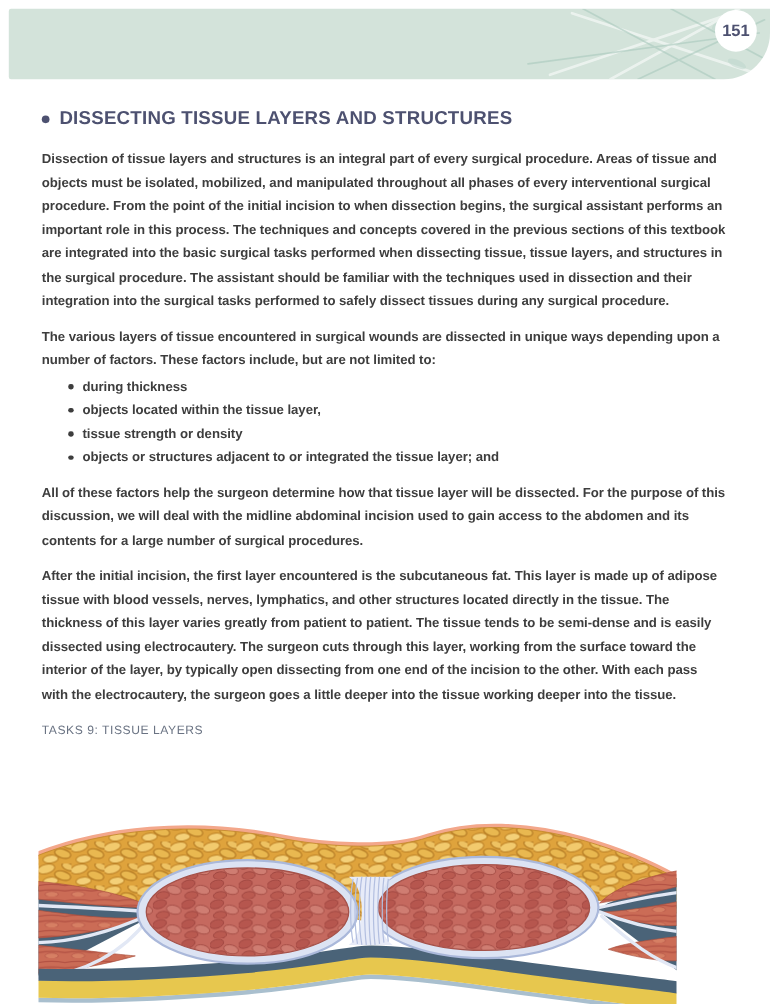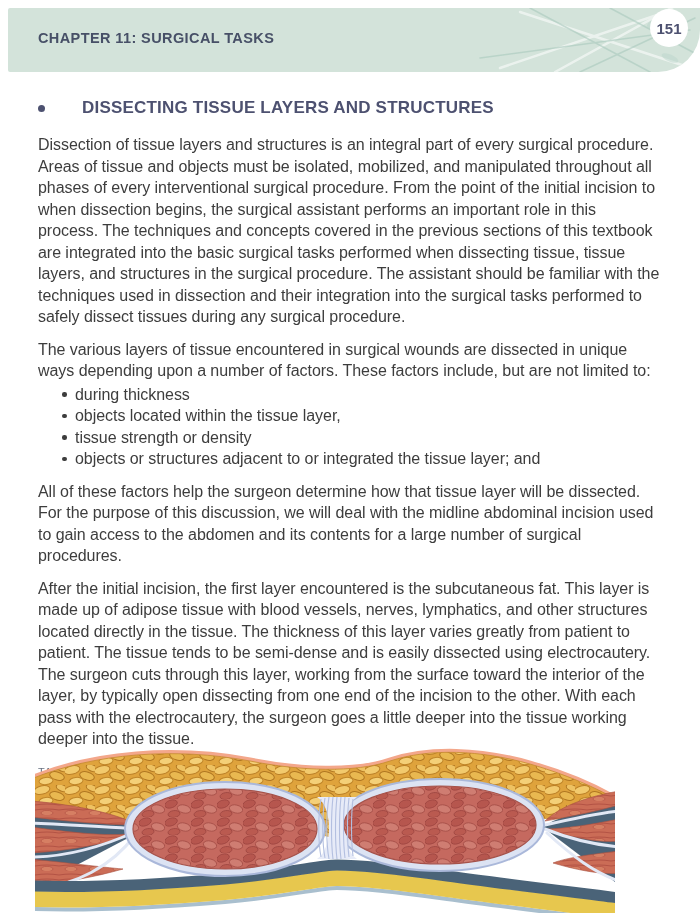--- a/index.html
+++ b/index.html
@@ -27,29 +27,30 @@
     background:#ffffff; border-radius:50%;
     display:flex; align-items:center; justify-content:center;
     font-size:15px; font-weight:700; color:#4d5170;text-align:right;
   }
   
   .content { position:absolute; left:38px; top:72px; width:622px; }
   .section-heading {
     margin:26px 0 16px 0;
     font-size:17px; font-weight:600; letter-spacing:0.2px;
     color:#4d5170;
-    display:flex; align-items:center;gap:28px;
+    display:flex; align-items:center;
   }
   .heading-dot {
     width:7px; height:7px; border-radius:50%; background:#4d5170;
     margin-right:9px; flex:0 0 auto;
   }
   .body-text, .factors li {
-    font-size:16px; line-height:21.5px; color:#3d3d3d;
+    font-size:12px; line-height:21.5px; color:#3d3d3d;
     letter-spacing:-0.05px;
+    font-weight:bold;
   }
   .body-text { margin:0 0 11px 0; }
   .factors { list-style:none; margin:0 0 11px 0; padding:0 0 0 24px; }
   .factors li { position:relative; padding-left:13px; }
   .factors li::before {
     content:""; position:absolute; left:0; top:8.5px;
     width:4.5px; height:4.5px; border-radius:50%; background:#3d3d3d;
   }
   .figure-caption {
     margin-top:16px;
@@ -74,21 +75,20 @@
         <path d="M20,50 L230,22"></path>
         <path d="M70,0 L190,64"></path>
         <path d="M120,64 L235,10"></path>
         <path d="M150,0 L240,48"></path>
       </g>
       <g fill="#bcd6cb" opacity="0.5">
         <ellipse cx="196" cy="14" rx="10" ry="4" transform="rotate(-28 196 14)"></ellipse>
         <ellipse cx="210" cy="50" rx="9" ry="3.5" transform="rotate(24 210 50)"></ellipse>
       </g>
     </svg>
-    <div class="banner-title">CHAPTER 11: SURGICAL TASKS</div>
     <div class="page-badge">151</div>
   </div>
 
   <div class="content">
     <div class="section-heading">
       <span class="heading-dot"></span>
       <span>DISSECTING TISSUE LAYERS AND STRUCTURES</span>
     </div>
 
     <p class="body-text">Dissection of tissue layers and structures is an integral part of every surgical procedure. Areas of tissue and objects must be isolated, mobilized, and manipulated throughout all phases of every interventional surgical procedure. From the point of the initial incision to when dissection begins, the surgical assistant performs an important role in this process. The techniques and concepts covered in the previous sections of this textbook are integrated into the basic surgical tasks performed when dissecting tissue, tissue layers, and structures in the surgical procedure. The assistant should be familiar with the techniques used in dissection and their integration into the surgical tasks performed to safely dissect tissues during any surgical procedure.</p>

